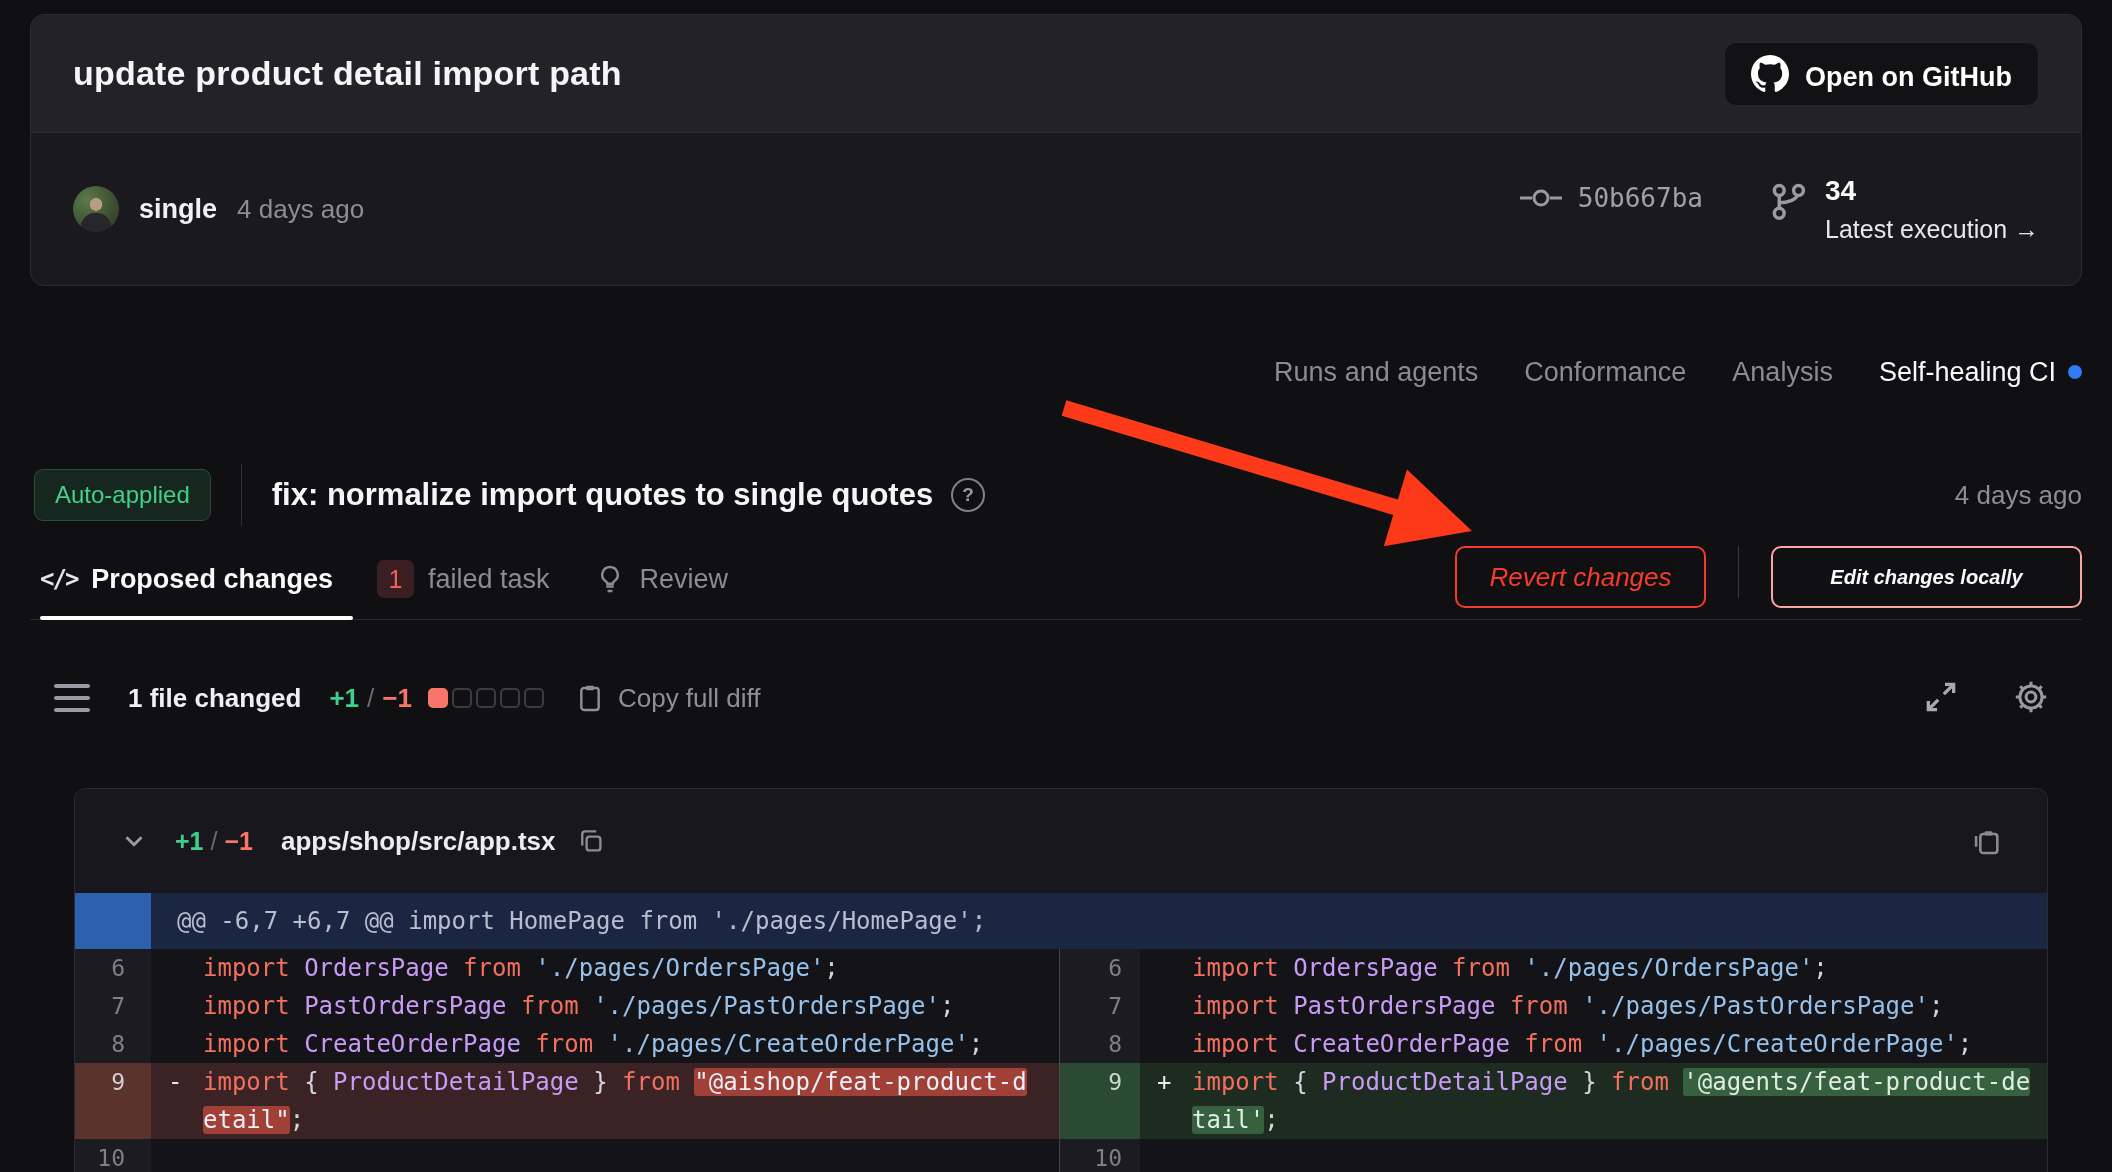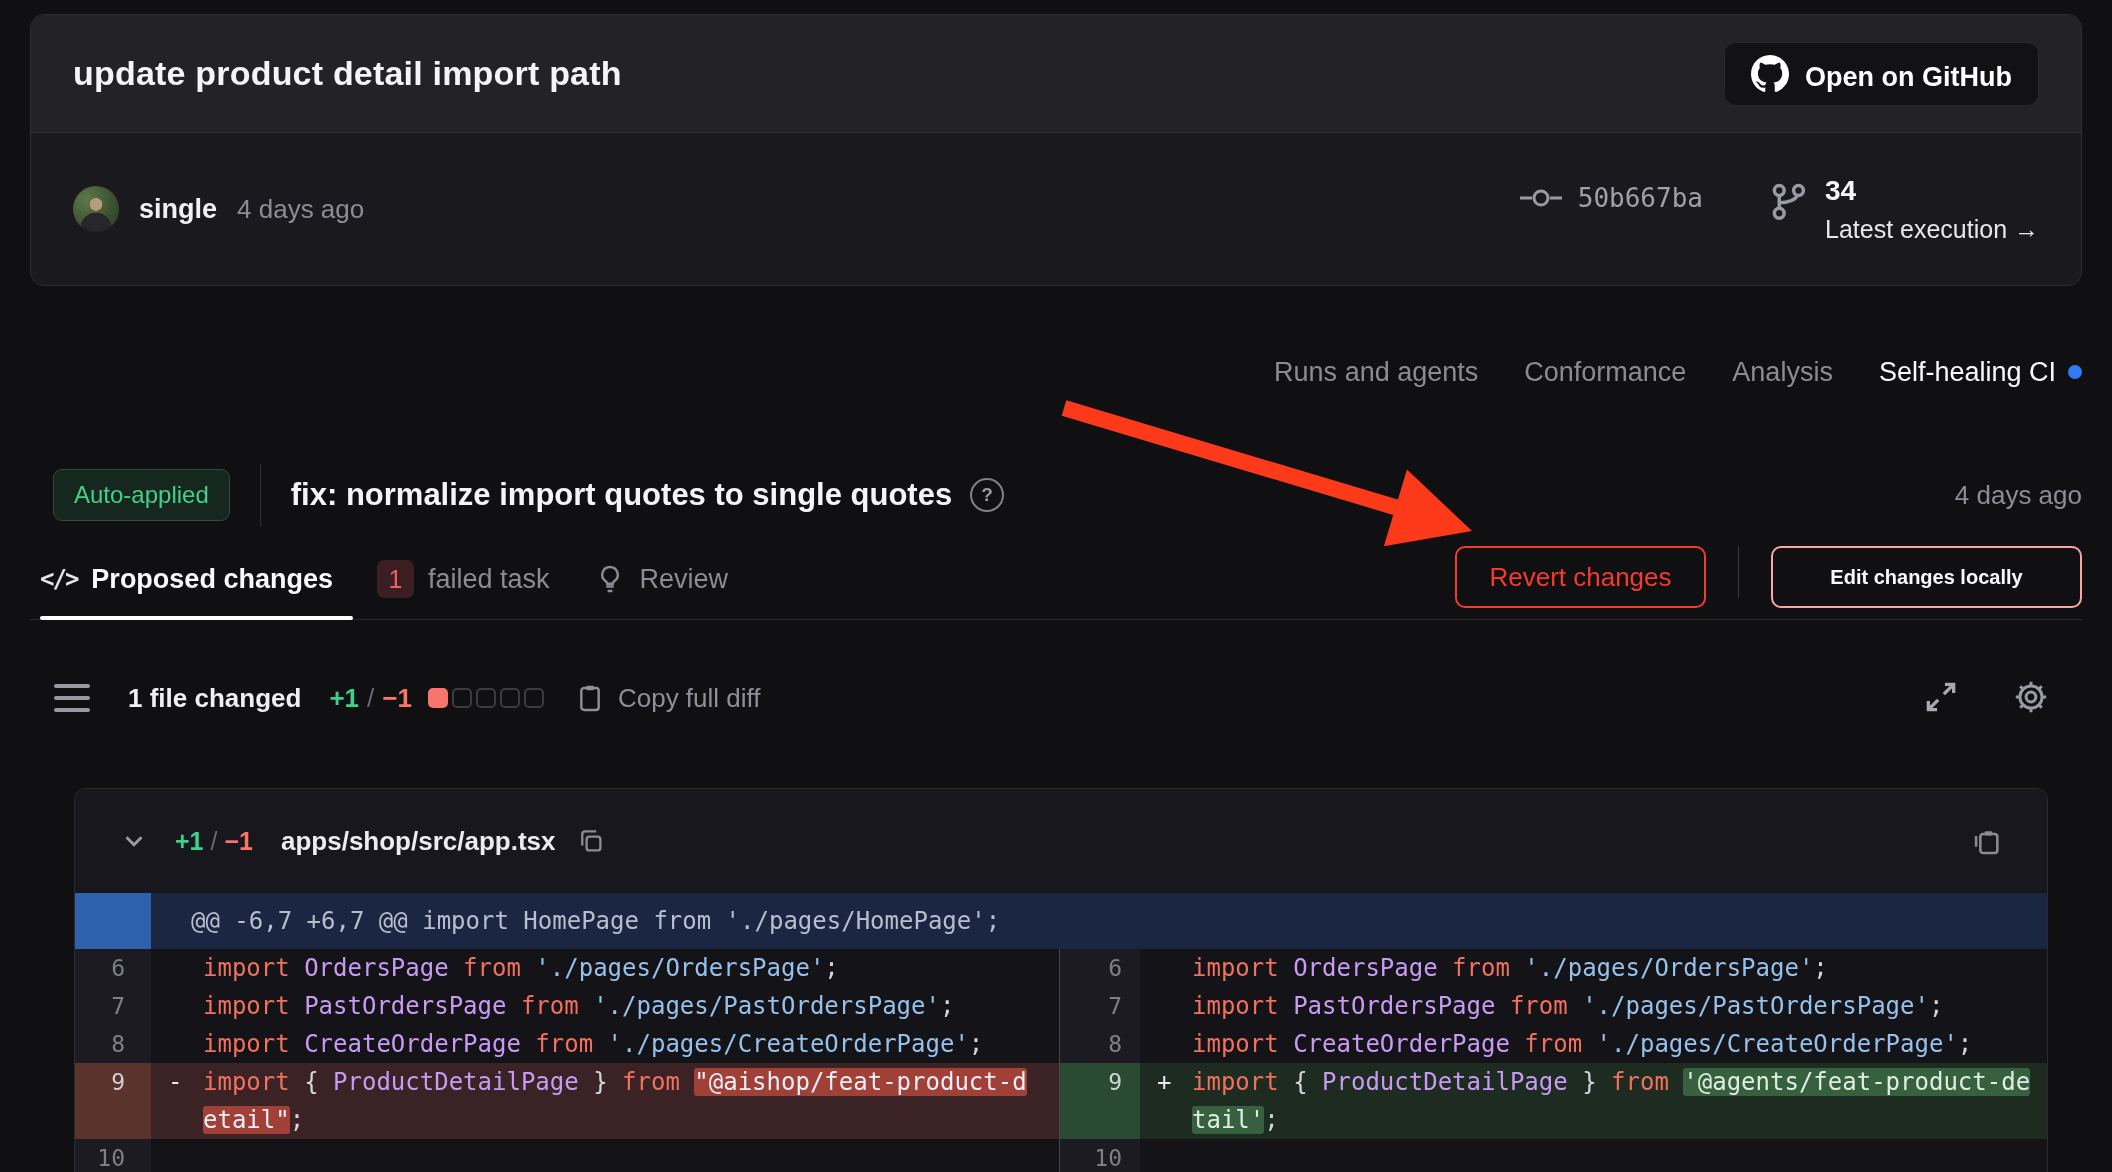--- a/index.html
+++ b/index.html
@@ -33,32 +33,32 @@
   .exec{display:flex;align-items:flex-start;gap:16px;}
   .exec-col{display:flex;flex-direction:column;gap:8px;}
   .exec-count{font-size:28px;font-weight:600;color:#fafafc;}
   .exec-link{font-size:25px;color:#e8e8ec;cursor:pointer;}
   
   .top-tabs{position:absolute;top:346px;right:30px;display:flex;align-items:center;gap:46px;height:52px;}
   .ttab{font-size:27px;color:#8b8b93;display:flex;align-items:center;gap:12px;cursor:pointer;}
   .ttab.active{color:#fafafc;}
   .ttab .dot{width:14px;height:14px;border-radius:50%;background:var(--blue-dot,#2f7bf6);}
   
-  .fix-row{position:absolute;left:34px;top:462px;height:66px;display:flex;align-items:center;margin-left:19px;}
+  .fix-row{position:absolute;left:34px;top:462px;height:66px;display:flex;align-items:center;}
   .badge-auto{color:var(--badge-green,#43d08a);background:#15271e;border:1px solid #2b4d3a;
     border-radius:9px;font-size:24px;padding:11px 20px;}
   .vdiv{width:1px;height:62px;background:#30303a;margin:0 30px;}
   .fix-title{font-size:31px;font-weight:700;color:#f5f5f7;}
   .help-ic{width:30px;height:30px;border:2px solid #80808a;border-radius:50%;color:#9a9aa3;
     font-size:19px;display:flex;align-items:center;justify-content:center;margin-left:18px;font-weight:700;}
   .fix-ago{position:absolute;top:480px;right:30px;font-size:26px;color:#8d8d95;}
   
   .arrow-svg{position:absolute;left:1040px;top:395px;pointer-events:none;}
   
-  .actions{position:absolute;top:546px;right:30px;display:flex;}
+  .actions{position:absolute;top:546px;right:30px;display:flex;font-style:italic;}
   .btn-revert{width:251px;height:62px;border:2px solid var(--accent-red,#f43b2c);color:var(--accent-red,#f43b2c);
     background:transparent;border-radius:10px;font-size:26px;font-weight:500;cursor:pointer;box-sizing:border-box;
     display:flex;align-items:center;justify-content:center;}
   .btn-sep{width:1px;height:52px;background:#3a3a42;margin:0 32px;}
   .btn-edit{width:311px;height:62px;border:2px solid #fca5a5;color:#fafafc;background:transparent;
     border-radius:10px;font-size:20px;font-weight:700;cursor:pointer;box-sizing:border-box;
     display:flex;align-items:center;justify-content:center;}
   
   .sub-tabs{position:absolute;left:40px;top:550px;height:58px;display:flex;align-items:center;gap:44px;}
   .stab{display:flex;align-items:center;gap:14px;cursor:pointer;}
@@ -92,21 +92,21 @@
   .fh-left{display:flex;align-items:center;}
   .fh-left .chev{margin-right:26px;cursor:pointer;display:flex;}
   .fh-plus{color:var(--green,#3ed08b);font-size:25px;font-weight:600;}
   .fh-slash{color:#6a6a73;font-size:25px;margin:0 7px;}
   .fh-minus{color:var(--salmon,#f7756b);font-size:25px;font-weight:600;}
   .fname{font-size:26px;font-weight:600;color:#ededf0;margin:0 20px 0 28px;}
   .diff-table{display:grid;grid-template-columns:76px 908px 81px 1fr;background:var(--code-bg,#131318);}
   .hunk-gut{height:56px;background:var(--hunk-gut,#2e61ad);}
   .hunk-cell{grid-column:2/5;height:56px;background:var(--hunk-bg,#1b2742);
     font-family:"DejaVu Sans Mono", monospace;font-size:24px;line-height:56px;color:#b7bfce;
-    padding-left:40px;white-space:pre;overflow:hidden;}
+    padding-left:26px;white-space:pre;overflow:hidden;}
   .gut{background:var(--gut-bg,#1b1b21);font-family:"DejaVu Sans Mono", monospace;font-size:23px;
     color:#7f7f88;text-align:right;line-height:38px;box-sizing:border-box;}
   .gut.lft{padding-right:26px;}
   .gut.rgt{padding-right:18px;border-left:1px solid #45454d;}
   .gut.del{background:var(--del-gut,#5b332d);color:#d3ced0;}
   .gut.add{background:var(--add-gut,#2b4a34);color:#ccd6cf;}
   .code{background:var(--code-bg,#131318);overflow:hidden;}
   .code.del{background:var(--del-bg,#3b2325);}
   .code.add{background:var(--add-bg,#1d2b21);}
   .crow{font-family:"DejaVu Sans Mono", monospace;font-size:24px;line-height:38px;white-space:pre;padding-left:17px;}

